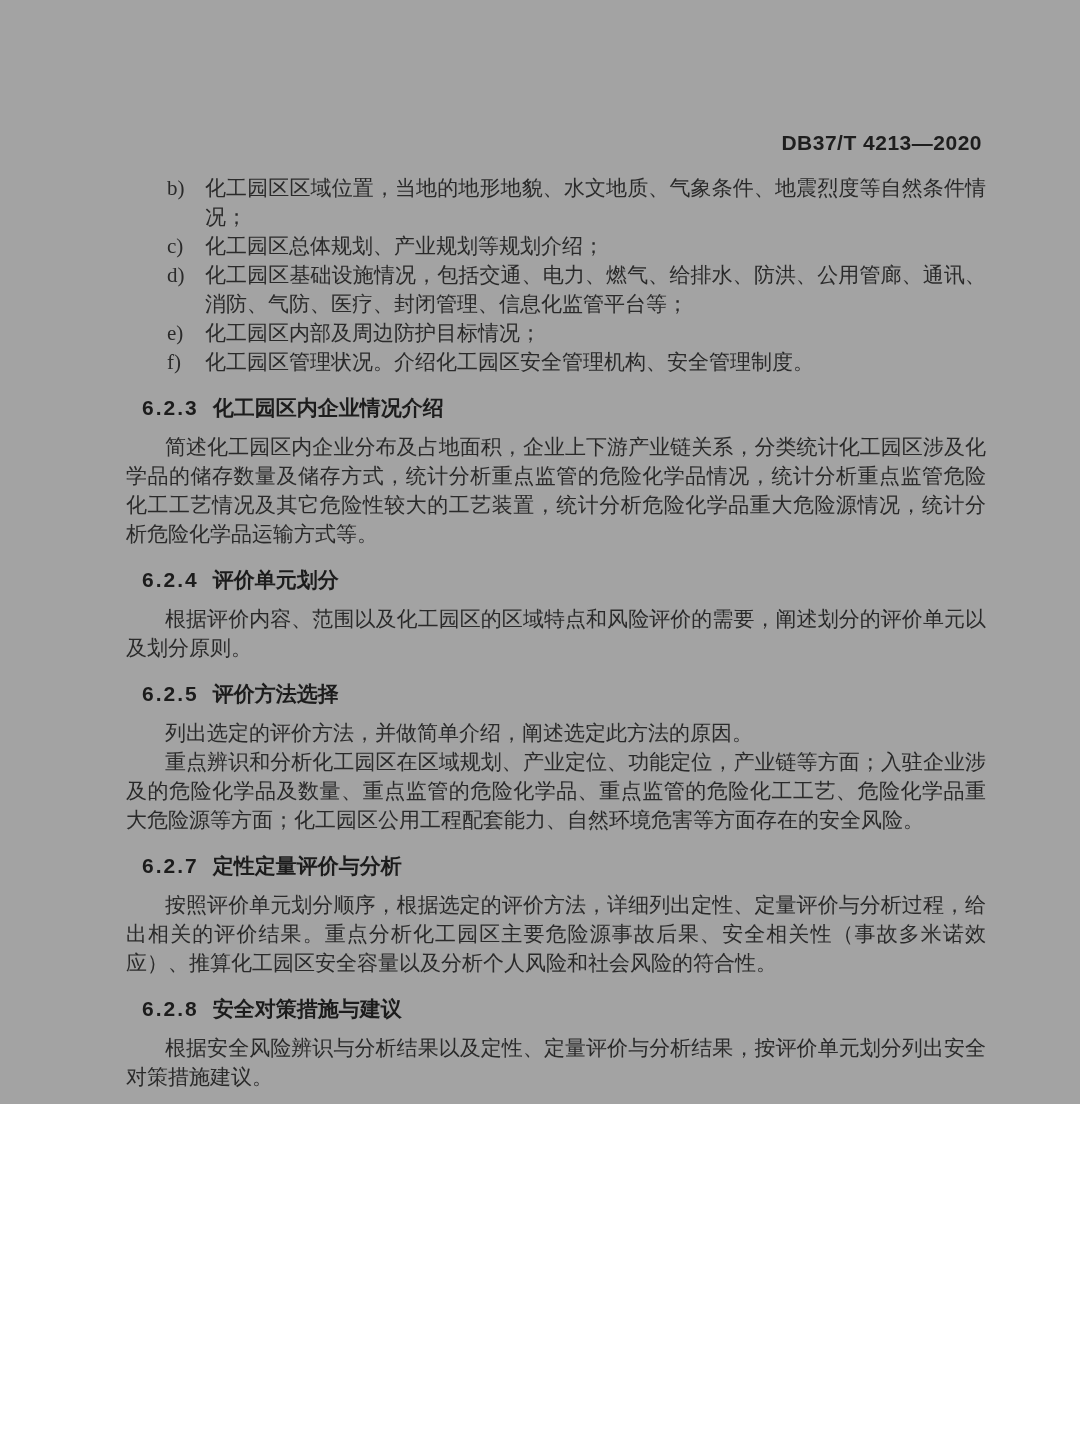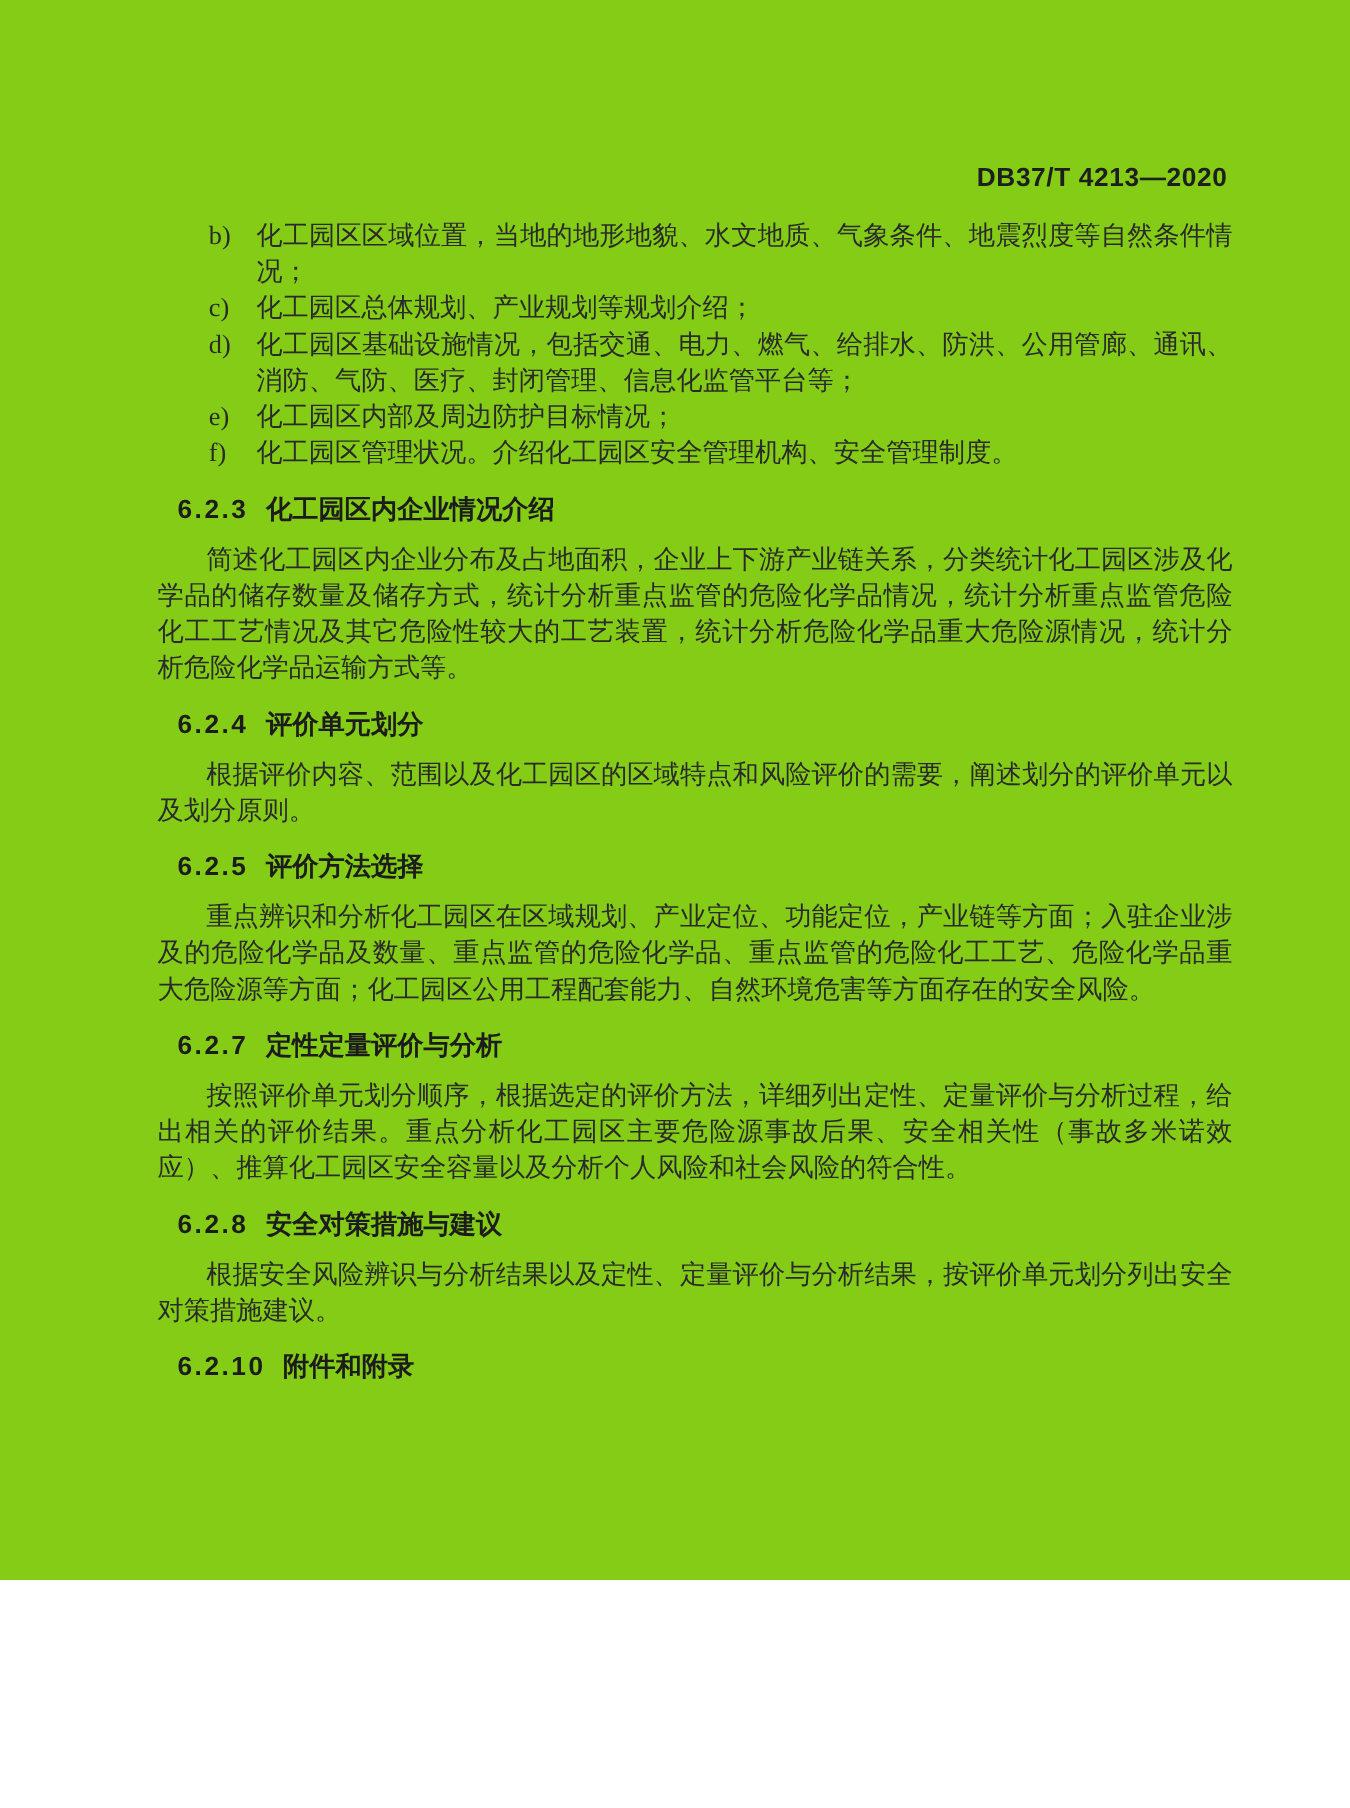--- a/index.html
+++ b/index.html
@@ -3,22 +3,22 @@
 <meta charset="utf-8">
 <style>
   html, body {
     margin: 0;
     padding: 0;
     background: #ffffff;
   }
   .page {
     position: relative;
     width: 1080px;
-    height: 1264px;
-    background: #84cc16;
+    height: 1104px;
+    background: #a3a3a3;
     overflow: hidden;
     font-family: "Liberation Serif", "DejaVu Serif", serif;
     color: #2a2a2a;
   }
   .running-header {
     position: absolute;
     top: 131px;
     right: 98px;
     font-family: "Liberation Sans", "DejaVu Sans", sans-serif;
     font-weight: 700;
@@ -122,20 +122,21 @@
       <h3 class="sec-h">
         <span class="sec-num">6.2.4</span><span class="sec-title">评价单元划分</span>
       </h3>
       <p class="sec-body">根据评价内容、范围以及化工园区的区域特点和风险评价的需要，阐述划分的评价单元以及划分原则。</p>
     </section>
 
     <section>
       <h3 class="sec-h">
         <span class="sec-num">6.2.5</span><span class="sec-title">评价方法选择</span>
       </h3>
+      <p class="sec-body">列出选定的评价方法，并做简单介绍，阐述选定此方法的原因。</p>
     </section>
 
     <section>
       <p class="sec-body">重点辨识和分析化工园区在区域规划、产业定位、功能定位，产业链等方面；入驻企业涉及的危险化学品及数量、重点监管的危险化学品、重点监管的危险化工工艺、危险化学品重大危险源等方面；化工园区公用工程配套能力、自然环境危害等方面存在的安全风险。</p>
     </section>
 
     <section>
       <h3 class="sec-h">
         <span class="sec-num">6.2.7</span><span class="sec-title">定性定量评价与分析</span>
       </h3>

